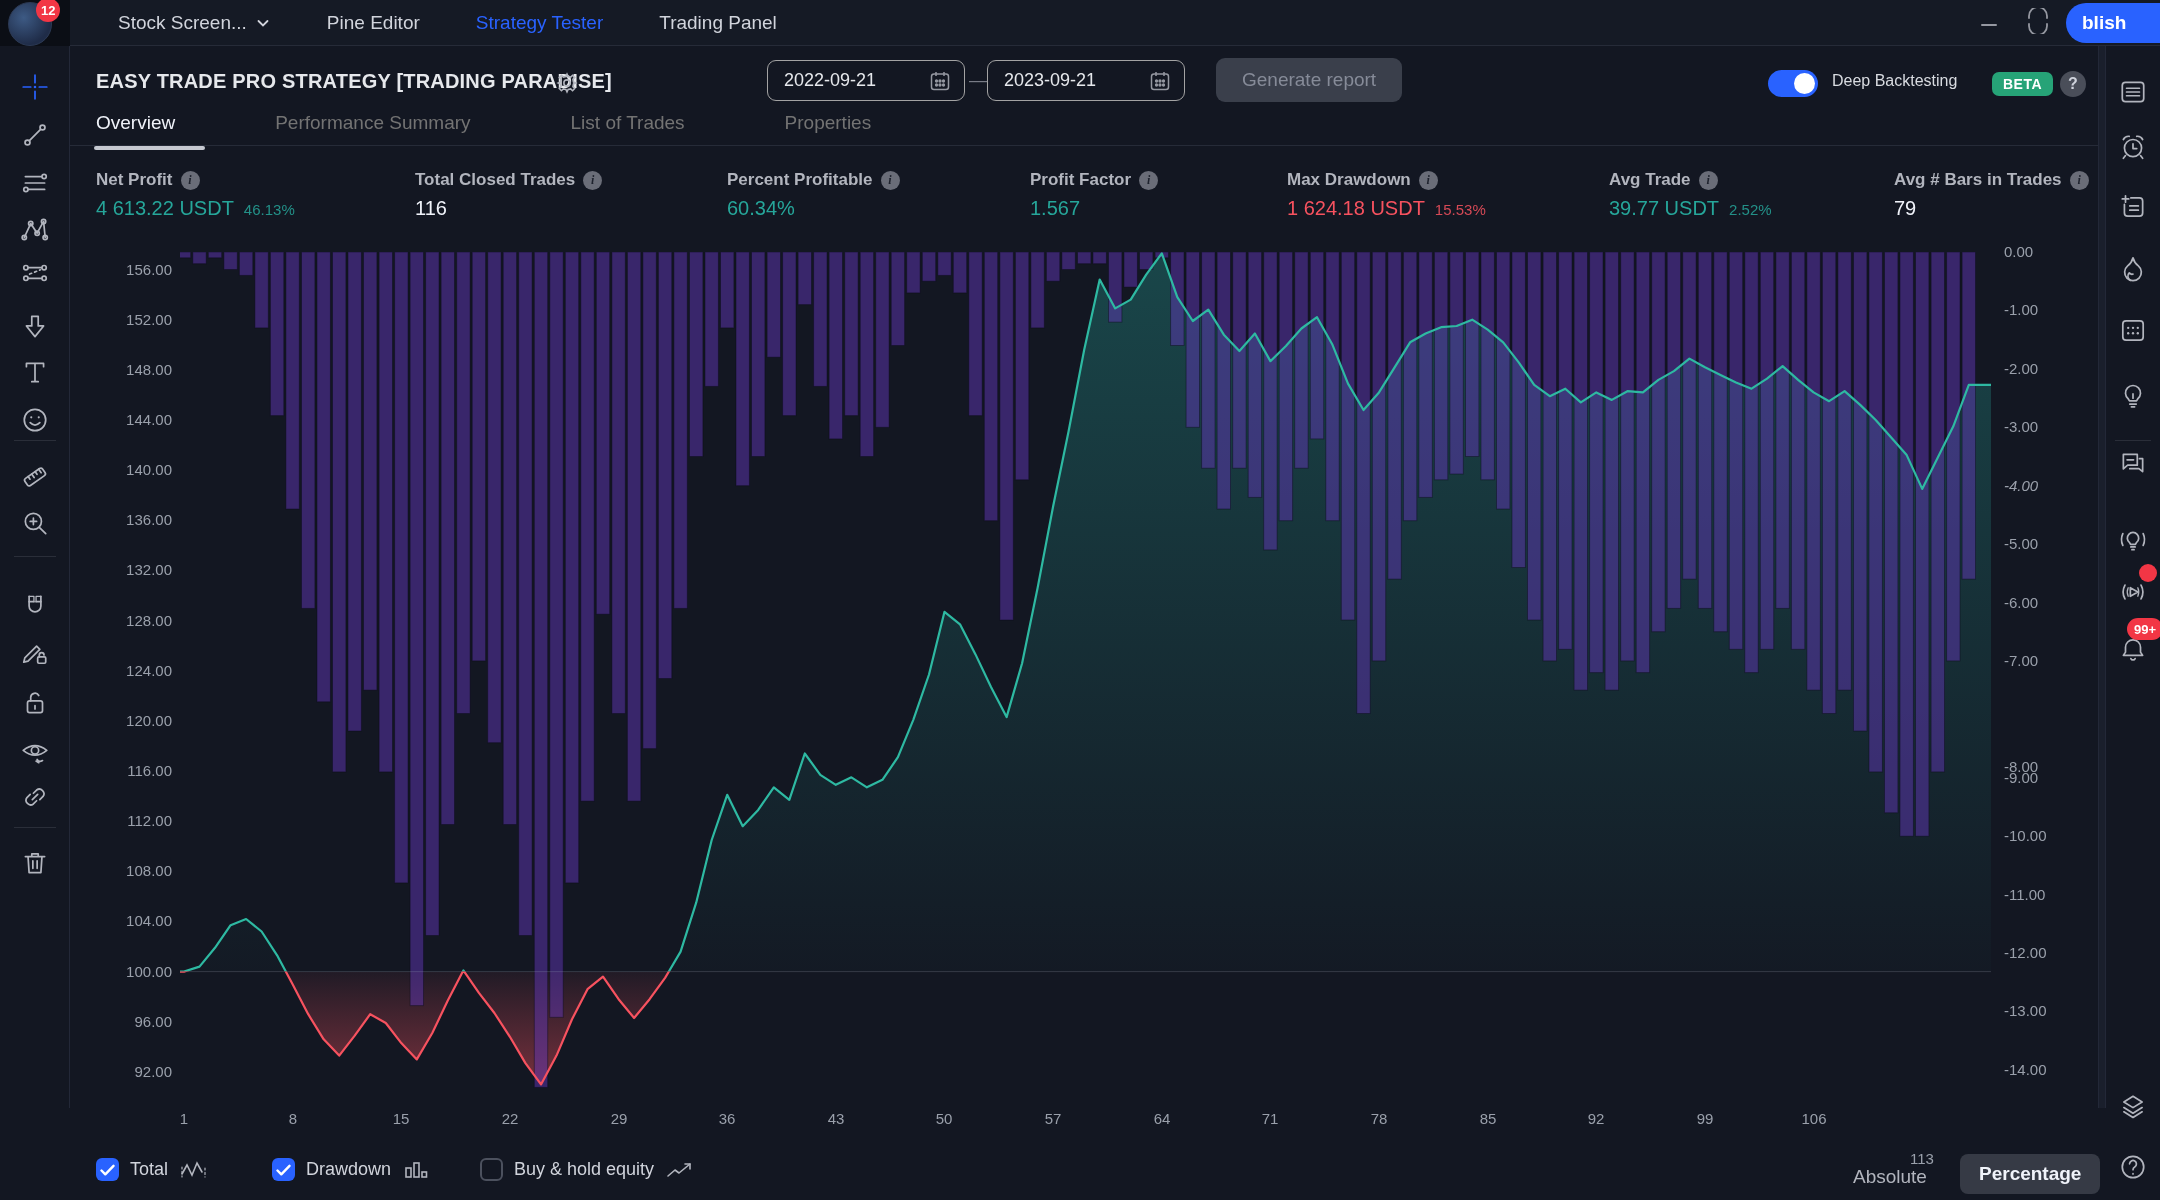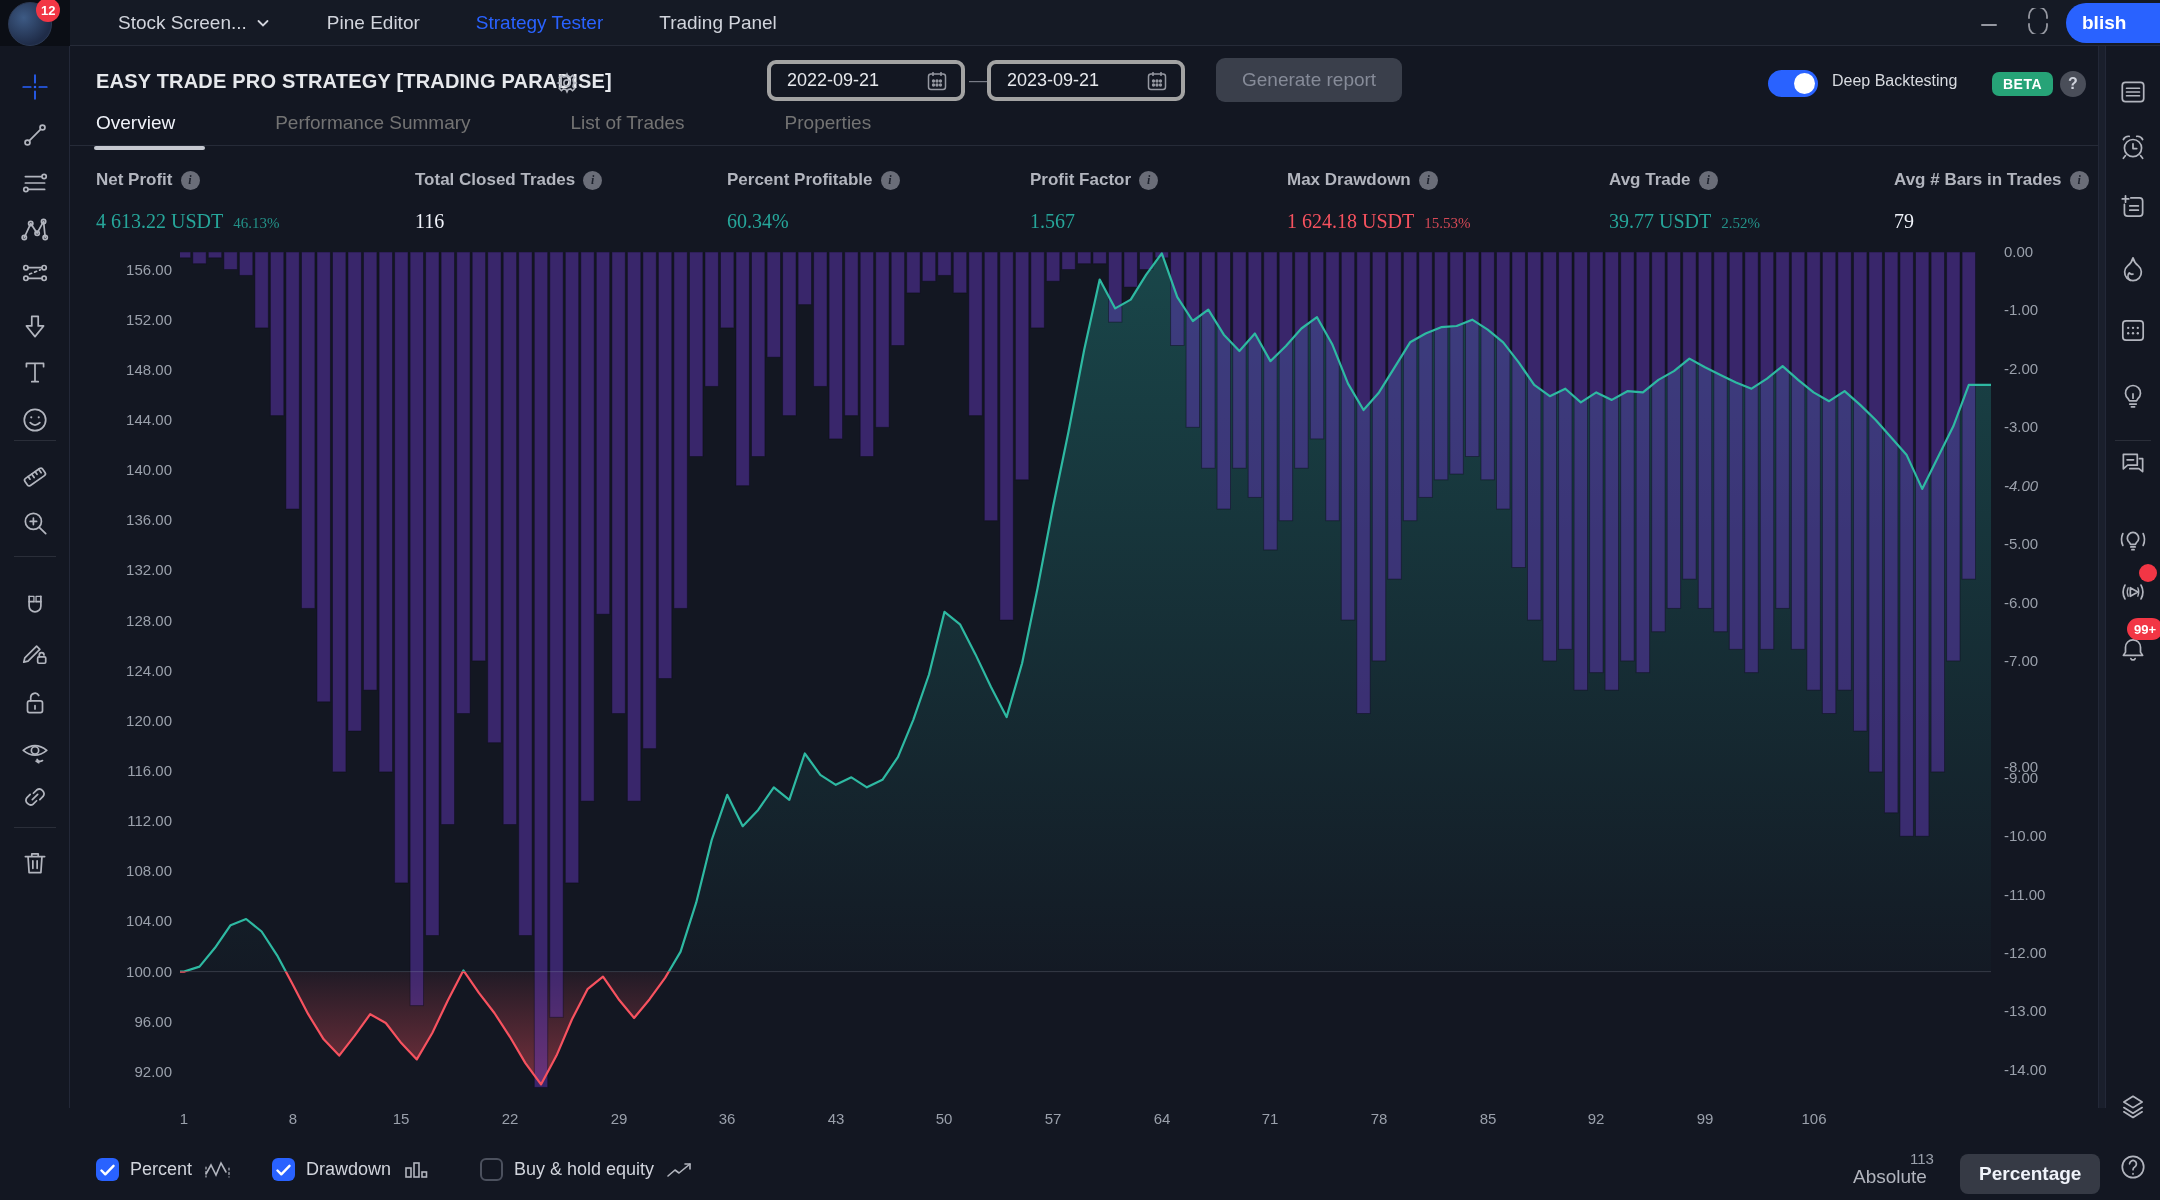--- a/index.html
+++ b/index.html
@@ -41,21 +41,21 @@
     display:flex; align-items:center; justify-content:center; }
   .tool-dot { position:absolute; top:-6px; right:-2px; width:18px; height:18px; border-radius:50%; background:#f23645; }
 
   
   .content { position:absolute; left:70px; top:46px; width:2028px; height:1154px; background:#131722; }
 
   .strategy-title { position:absolute; left:26px; top:24px; font-size:20px; font-weight:700;
     letter-spacing:.2px; color:#e6e8ec; }
   .gear-btn { position:absolute; left:482px; top:22px; width:30px; height:30px; color:#b2b5be;
     display:flex; align-items:center; justify-content:center; cursor:pointer; }
-  .date-field { position:absolute; top:14px; width:198px; height:41px; border:4px solid #a3a3a3;
+  .date-field { position:absolute; top:14px; width:198px; height:41px; border:1px solid #a3a3a3;
     border-radius:9px; display:flex; align-items:center; justify-content:space-between;
     padding:0 12px 0 16px; font-size:18px; color:#e6e8ec; cursor:pointer; background:transparent; }
   .date-field .cal { color:#9598a1; display:flex; }
   #dateFrom { left:697px; } #dateTo { left:917px; }
   .date-dash { position:absolute; left:899px; top:24px; color:#787b86; font-size:18px; }
   .generate-btn { position:absolute; left:1146px; top:12px; height:44px; padding:0 26px;
     background:#3a3f4b; color:#868b98; border:none; border-radius:9px; font-size:19px;
     font-family:inherit; cursor:default; }
   .toggle { position:absolute; left:1698px; top:24px; width:50px; height:27px; border-radius:14px;
     background:#2962ff; cursor:pointer; }
@@ -73,21 +73,21 @@
   .tab.active::after { content:""; position:absolute; left:-2px; bottom:-4px; height:4px;
     width:140%; background:#c6c9d1; border-radius:2px; z-index:2; }
   .tabs-divider { position:absolute; left:0; top:99px; width:2028px; height:1px; background:#262b38; }
 
   .stats { position:absolute; left:0; top:124px; width:2028px; height:62px; }
   .stat { position:absolute; top:0; }
   .stat-label { display:flex; align-items:center; gap:8px; font-size:17px; color:#b2b5be; font-weight:700; }
   .info-dot { width:19px; height:19px; border-radius:50%; background:#6a6d78; color:#1e222d;
     font-size:12px; font-weight:700; font-style:italic; display:inline-flex; align-items:center;
     justify-content:center; cursor:pointer; font-family:"Liberation Serif",serif; }
-  .stat-value-row { margin-top:20px; display:flex; align-items:baseline; gap:10px;font-family:Liberation Serif, serif; }
+  .stat-value-row { margin-top:7px; display:flex; align-items:baseline; gap:10px; }
   .stat-value { font-size:20px; font-weight:400; }
   .stat-pct { font-size:15px; opacity:.85; }
   .val-teal { color:#26a69a; } .val-red { color:#f7525f; } .val-white { color:#f0f3fa; }
 
   .chart-area { position:absolute; left:0; top:192px; width:2028px; height:910px; }
   #chartSvg { position:absolute; left:110px; top:14px; }
   .axis-tick { position:absolute; font-size:15px; color:#9aa0ab; white-space:nowrap; }
   .y-left .axis-tick { right:0; }
   .y-left { position:absolute; left:30px; top:14px; width:72px; height:850px; cursor:ns-resize; }
   .y-right { position:absolute; left:1934px; top:14px; width:80px; height:850px; cursor:ns-resize; }
@@ -689,21 +689,21 @@
 
     <div class="legend-row" id="legendRow">
       <div class="abs-label">Absolute</div>
       <button class="pct-btn">Percentage</button>
     <div class="chk-group" style="left: 26px;">
           <div class="checkbox checked">
             <svg width="15" height="12" viewBox="0 0 15 12" fill="none" stroke="#fff" stroke-width="2.4" stroke-linecap="round" stroke-linejoin="round">
               <path d="M1.5 6.5l3.8 3.8L13.5 1.8"></path>
             </svg>
           </div>
-          <span class="chk-label">Percent</span>
+          <span class="chk-label">Total</span>
           <span class="mini-icon">
             <svg width="30" height="22" viewBox="0 0 30 22" fill="none" stroke="currentColor" stroke-width="1.6" stroke-linecap="round">
               <path d="M3 15L8 6l5 10 5-12 5 9"></path>
               <path d="M3 8v10M26 9v9" stroke-dasharray="2 2.4" stroke-width="1.2"></path>
             </svg>
           </span>
         </div>
         <div class="chk-group" style="left: 202px;">
           <div class="checkbox checked">
             <svg width="15" height="12" viewBox="0 0 15 12" fill="none" stroke="#fff" stroke-width="2.4" stroke-linecap="round" stroke-linejoin="round">

